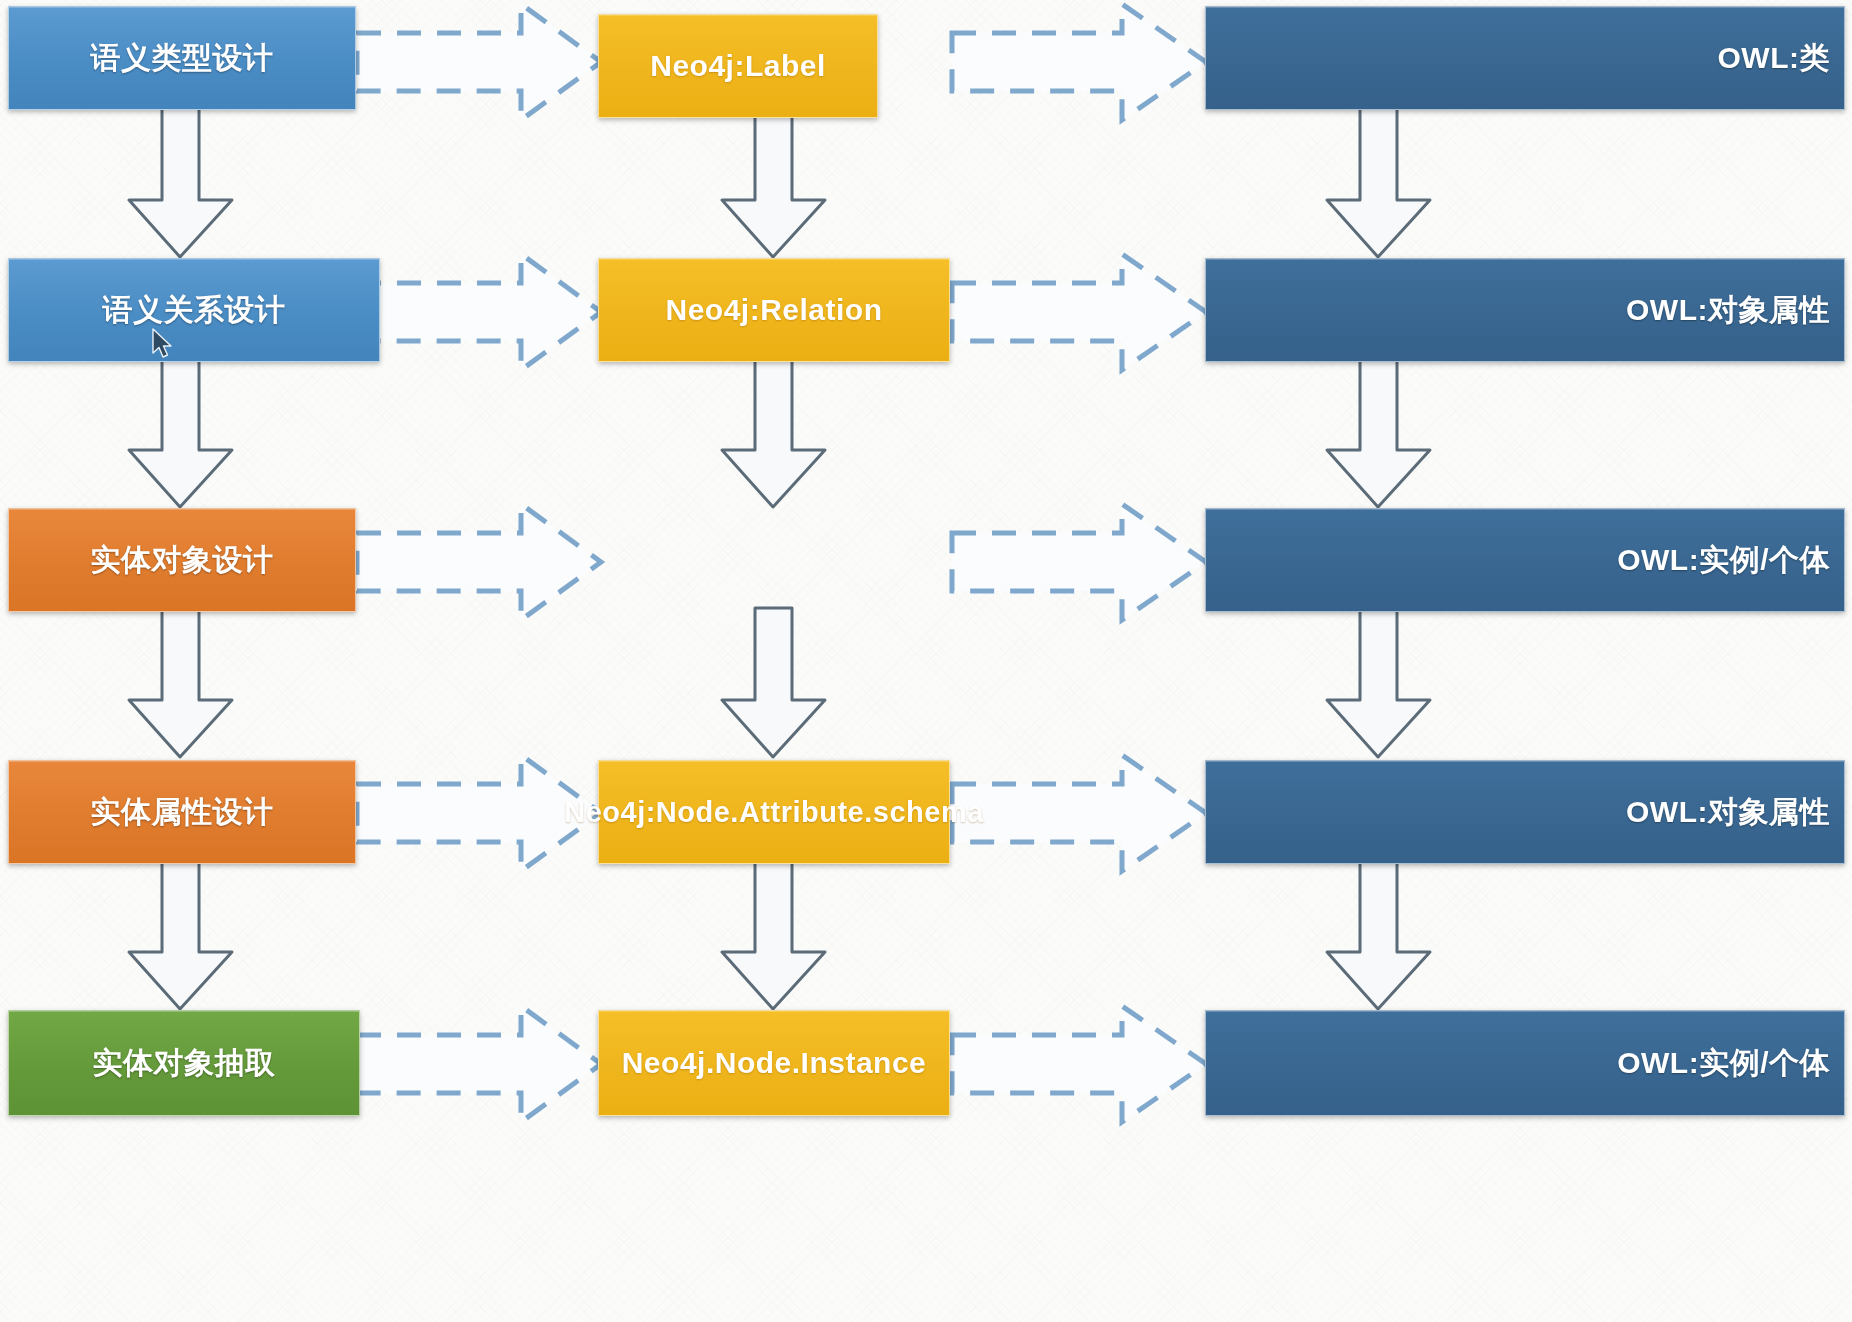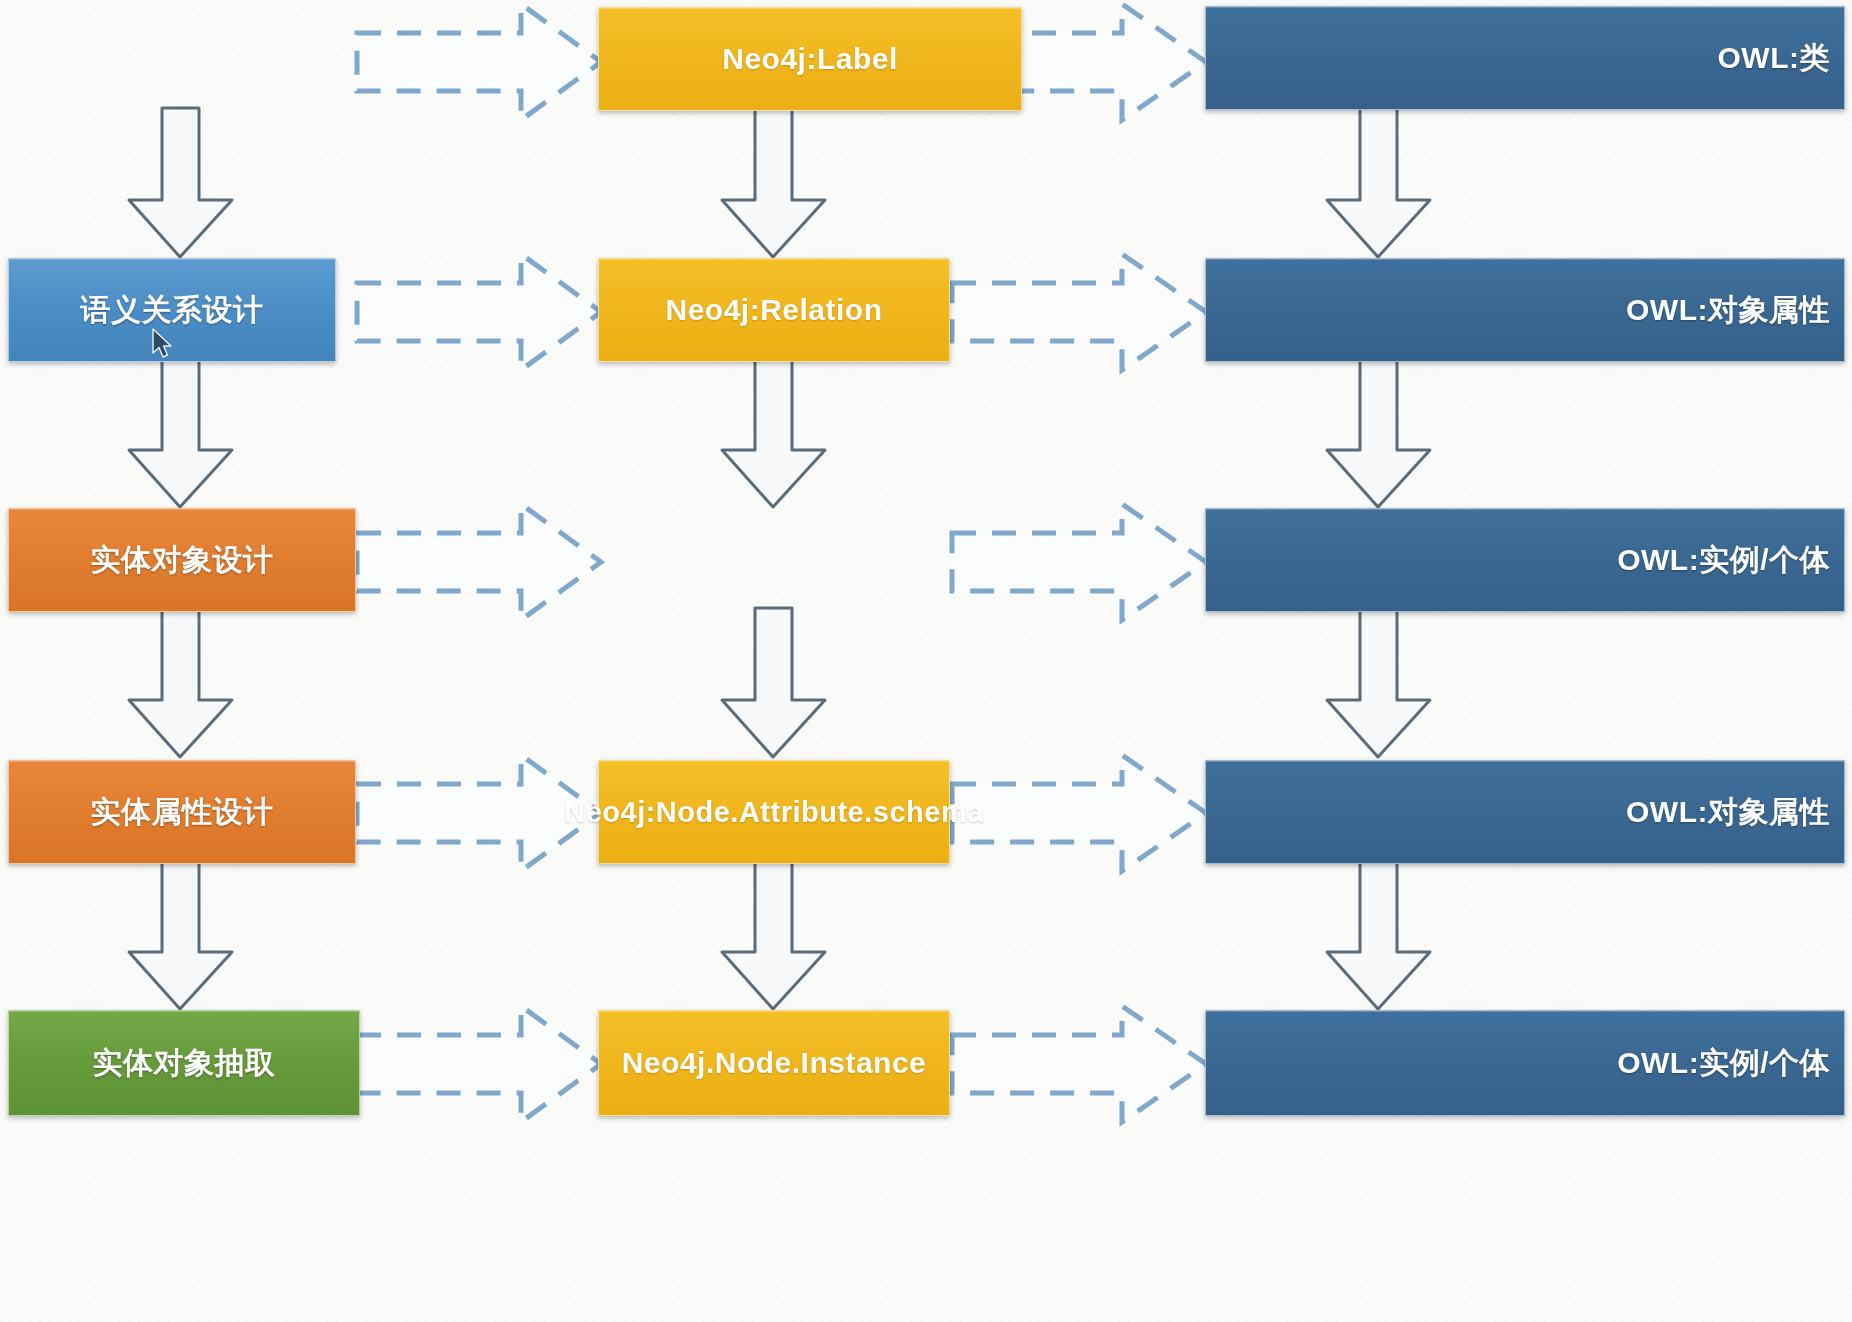--- a/index.html
+++ b/index.html
@@ -114,28 +114,31 @@
   <svg class="hsvg" style="left:950px;top:502px;" width="258" height="120" viewBox="0 0 258 120">
     <polygon points="2,31 172,31 172,2 256,60 172,118 172,89 2,89" fill="#fbfcfd" stroke="#7fa8cc" stroke-width="5" stroke-dasharray="24,16" stroke-linejoin="miter"></polygon>
   </svg>
   <svg class="hsvg" style="left:950px;top:753px;" width="258" height="120" viewBox="0 0 258 120">
     <polygon points="2,31 172,31 172,2 256,60 172,118 172,89 2,89" fill="#fbfcfd" stroke="#7fa8cc" stroke-width="5" stroke-dasharray="24,16" stroke-linejoin="miter"></polygon>
   </svg>
   <svg class="hsvg" style="left:950px;top:1004px;" width="258" height="120" viewBox="0 0 258 120">
     <polygon points="2,31 172,31 172,2 256,60 172,118 172,89 2,89" fill="#fbfcfd" stroke="#7fa8cc" stroke-width="5" stroke-dasharray="24,16" stroke-linejoin="miter"></polygon>
   </svg>
 
-  <div class="box yellow" style="left:598px;top:7px;width:424px;height:104px;">
+  <div class="box blue" style="left:8px;top:6px;width:348px;height:104px;">
+    <span>语义类型设计</span>
+  </div>
+  <div class="box yellow" style="left:598px;top:14px;width:280px;height:104px;">
     <span>Neo4j:Label</span>
   </div>
   <div class="box darkblue" style="left:1205px;top:6px;width:640px;height:104px;">
     <span>OWL:类</span>
   </div>
 
-  <div class="box blue" style="left:8px;top:258px;width:328px;height:104px;">
+  <div class="box blue" style="left:8px;top:258px;width:372px;height:104px;">
     <span>语义关系设计</span>
   </div>
   <div class="box yellow" style="left:598px;top:258px;width:352px;height:104px;">
     <span>Neo4j:Relation</span>
   </div>
   <div class="box darkblue" style="left:1205px;top:258px;width:640px;height:104px;">
     <span>OWL:对象属性</span>
   </div>
 
   <div class="box orange" style="left:8px;top:508px;width:348px;height:104px;">

